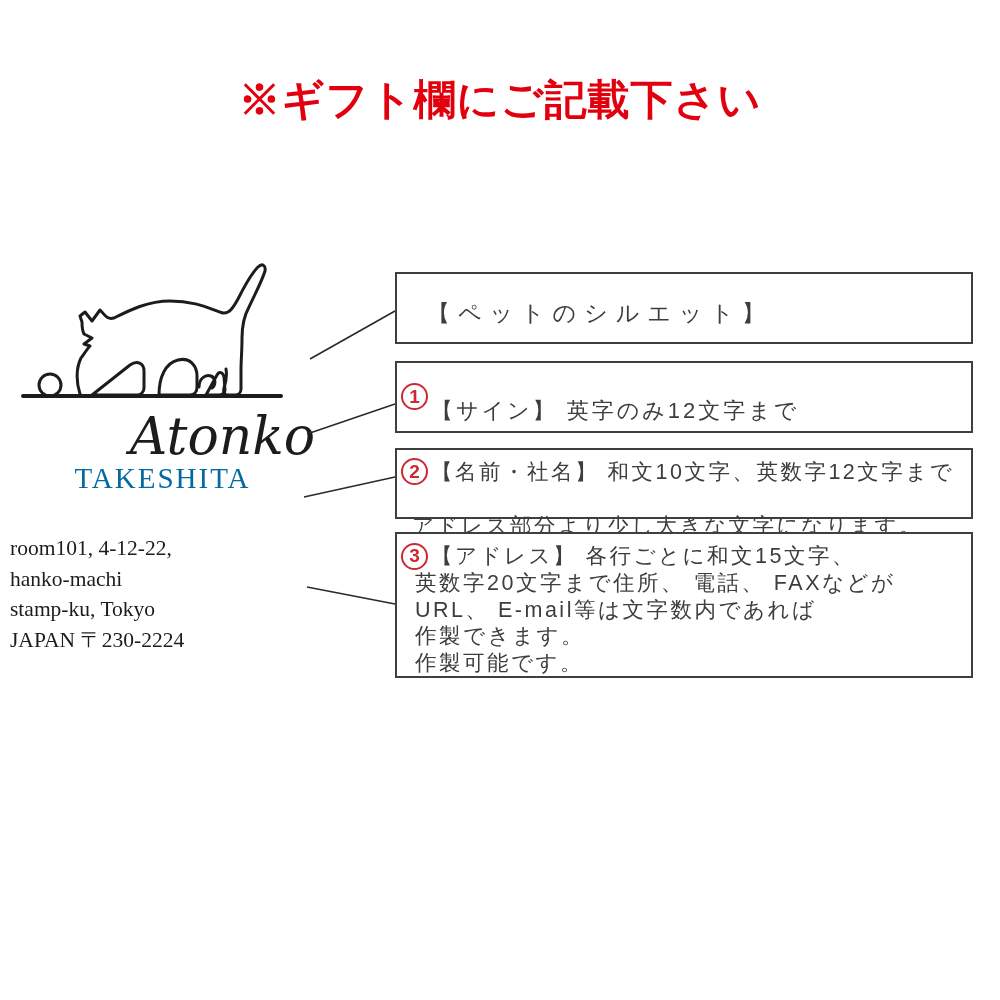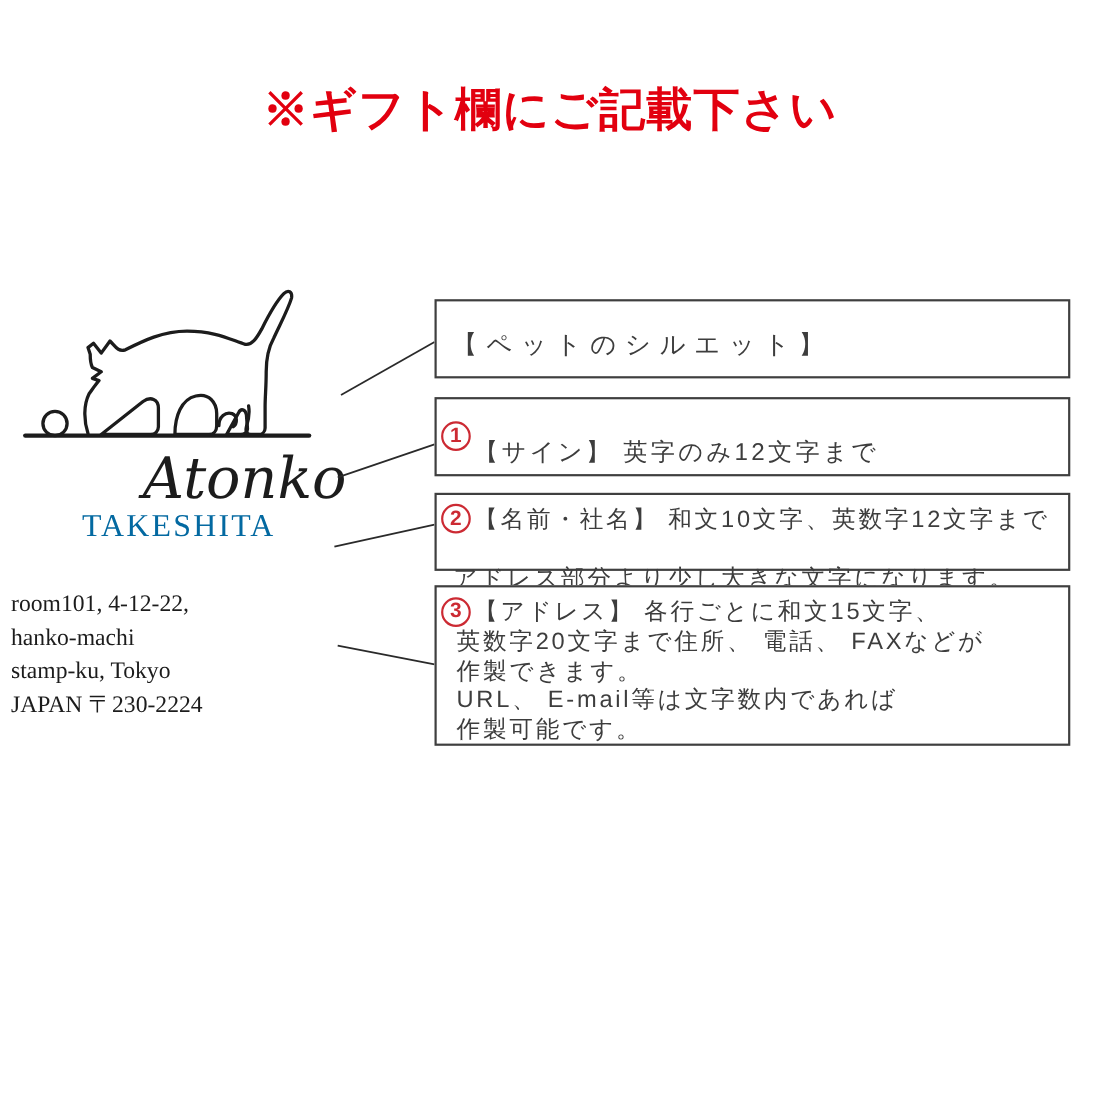--- a/index.html
+++ b/index.html
@@ -25,21 +25,21 @@
   
   .leaders{position:absolute;left:0;top:0;width:1000px;height:1000px;pointer-events:none;}
 
   
   .callout{position:absolute;left:395px;width:578px;box-sizing:border-box;
            border:2px solid #3f3f3f;background:#ffffff;color:#3d3d3d;}
   .co-row{display:flex;align-items:flex-start;}
   .num-circle{flex:none;display:flex;align-items:center;justify-content:center;
               width:27px;height:27px;border-radius:50%;box-sizing:border-box;
               font-weight:bold;font-size:19px;margin-right:3px;letter-spacing:0;}
-  #box-pet{top:272px;height:72px;font-size:23px;letter-spacing:8px;padding:24px 0 0 14px;}
+  #box-pet{top:272px;height:72px;font-size:23px;letter-spacing:8px;padding:24px 0 0 30px;}
   #box-sign{top:361px;height:72px;font-size:22px;letter-spacing:3px;padding:20px 0 0 4px;}
   #box-sign .co-text{line-height:29px;margin-top:13px;}
   #box-name{top:448px;height:71px;font-size:21.5px;letter-spacing:2.5px;padding:8px 0 0 4px;line-height:28px;}
   #box-name .indent{margin-left:11px;margin-top:26px;}
   #box-addr{top:532px;height:146px;font-size:21.5px;letter-spacing:2.5px;padding:9px 0 0 4px;line-height:26.5px;}
   #box-addr .indent{margin-left:14px;}
   .co-text{display:inline-block;}
 </style>
 </head>
 <body>
@@ -124,18 +124,18 @@
     </div>
     <div class="indent">アドレス部分より少し大きな文字になります。</div>
   </div>
 
   <div class="callout" id="box-addr">
     <div class="co-row">
       <span class="num-circle" style="border:2px solid #cc2a33;color:#cc2a33">3</span>
       <span class="co-text">【アドレス】 各行ごとに和文15文字、</span>
     </div>
     <div class="indent">英数字20文字まで住所、 電話、 FAXなどが</div>
+    <div class="indent">URL、 E-mail等は文字数内であれば</div>
     <div class="indent">作製できます。</div>
-    <div class="indent">URL、 E-mail等は文字数内であれば</div>
     <div class="indent">作製可能です。</div>
   </div>
 
 </div>
 
 </body></html>

